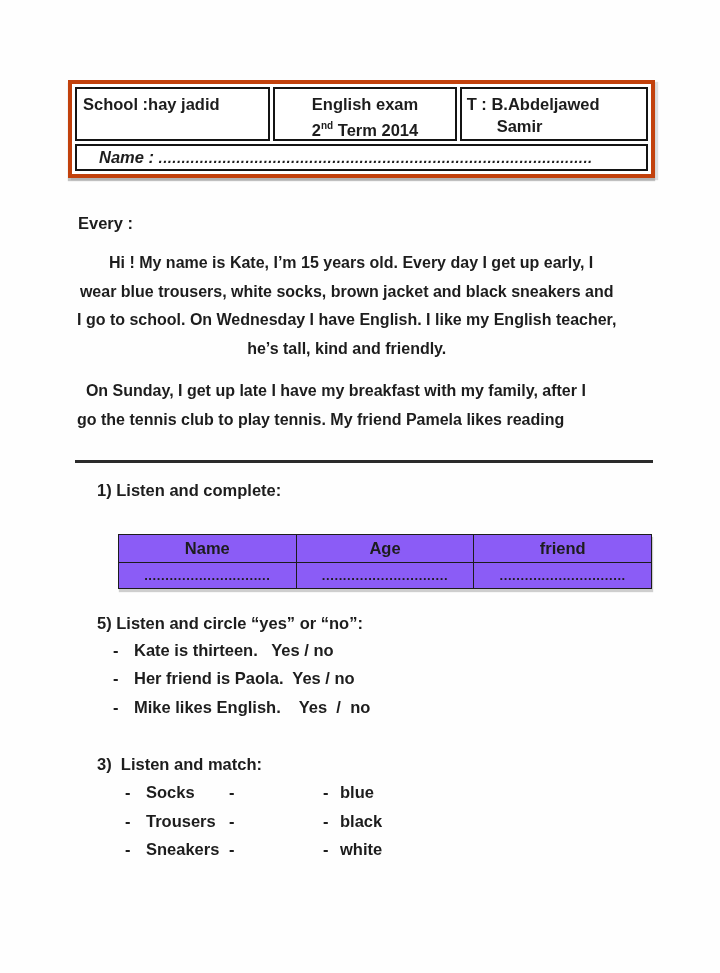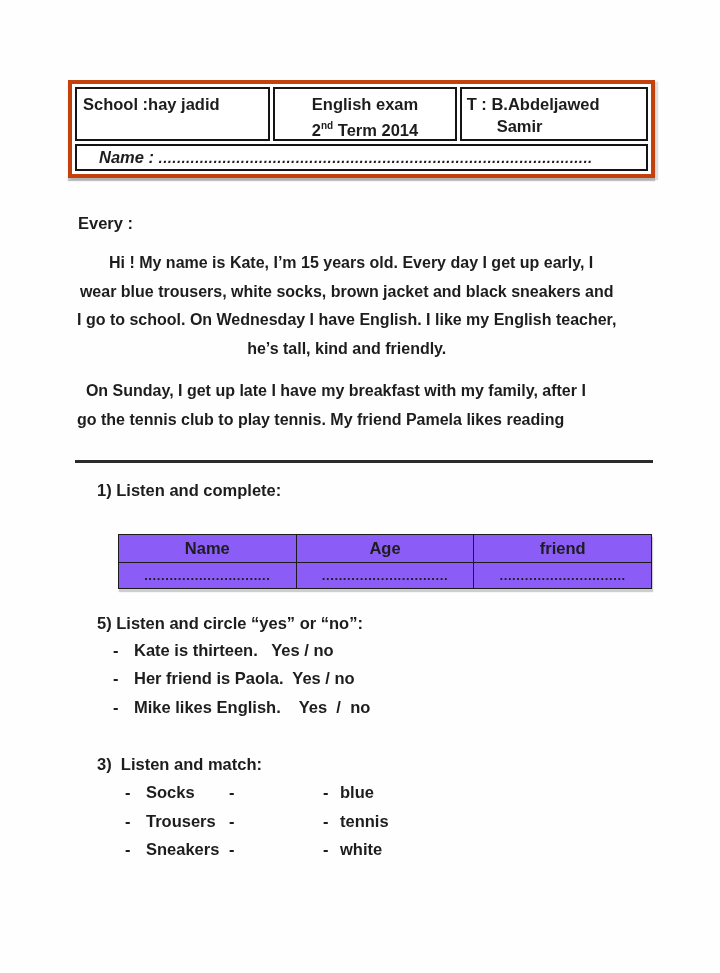--- a/index.html
+++ b/index.html
@@ -147,21 +147,21 @@
       <span class="m-item">Socks</span>
       <span class="m-dash2">-</span>
       <span class="m-dash3">-</span>
       <span>blue</span>
     </div>
     <div class="mrow">
       <span class="m-dash1">-</span>
       <span class="m-item">Trousers</span>
       <span class="m-dash2">-</span>
       <span class="m-dash3">-</span>
-      <span>tennis</span>
+      <span>black</span>
     </div>
     <div class="mrow">
       <span class="m-dash1">-</span>
       <span class="m-item">Sneakers</span>
       <span class="m-dash2">-</span>
       <span class="m-dash3">-</span>
       <span>white</span>
     </div>
   </div>
 

